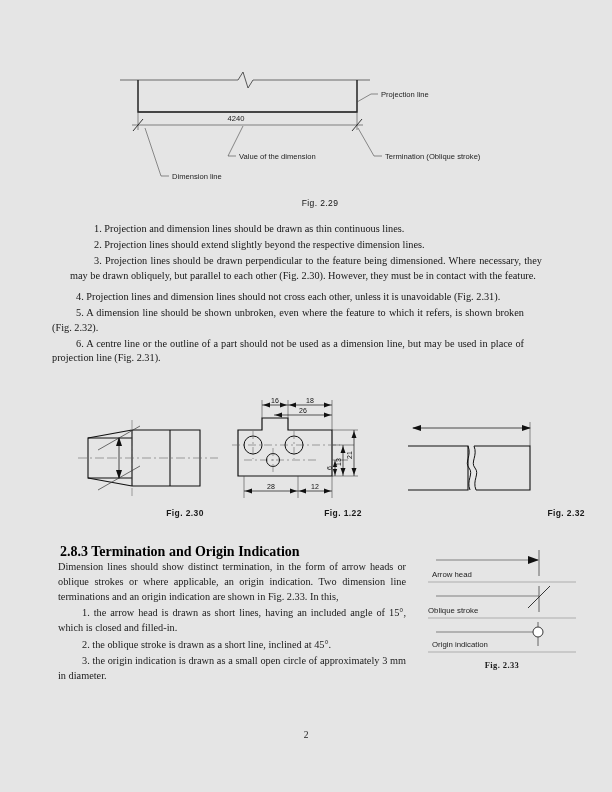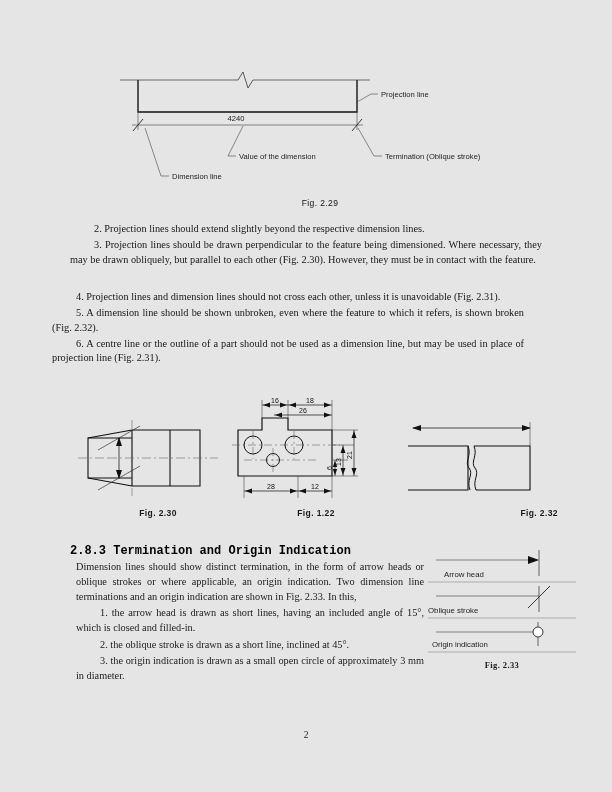--- a/index.html
+++ b/index.html
@@ -58,42 +58,43 @@
     top: 396px;
     width: 612px;
     height: 130px;
   }
   .figcell { position: absolute; }
   .cap-row {
     position: absolute;
     top: 508px;
     width: 532px;
     height: 14px;
+    margin-left: 27px;
   }
   .cap-row span {
     position: absolute;
     font-family: "Liberation Sans", "DejaVu Sans", sans-serif;
     font-size: 8.5px;
     font-weight: bold;
     letter-spacing: 0.4px;
   }
 
   
   .section-head {
     position: absolute;
-    left: 70px;
+    left: 60px;
     top: 544px;
-    font-family: Liberation Mono, monospace;
-    font-size: 12px;
+    font-family: Liberation Serif, serif;
+    font-size: 14px;
     font-weight: bold;
     color: #000;
   }
   .sec-body {
     position: absolute;
-    left: 76px;
+    left: 58px;
     top: 560px;
     width: 348px;
     font-size: 10.3px;
     line-height: 1.45;
     text-align: justify;
   }
   .sec-body p { margin: 0 0 1.5px 0; }
   .sec-body p.ind { text-indent: 24px; }
 
   
@@ -180,20 +181,21 @@
       <text class="lbl" x="265" y="91">Termination (Oblique stroke)</text>
 
       <line x1="25" y1="60" x2="41" y2="108" stroke="#444" stroke-width="0.6"></line>
       <line x1="41" y1="108" x2="49" y2="108" stroke="#444" stroke-width="0.6"></line>
       <text class="lbl" x="52" y="111">Dimension line</text>
     </svg>
     <div class="fig-caption" style="margin-top:2px;">Fig. 2.29</div>
   </div>
 
   <div class="body-block para-1">
+    <p>1. Projection and dimension lines should be drawn as thin continuous lines.</p>
     <p>2. Projection lines should extend slightly beyond the respective dimension lines.</p>
     <p>3. Projection lines should be drawn perpendicular to the feature being dimensioned. Where necessary, they may be drawn obliquely, but parallel to each other (Fig. 2.30). However, they must be in contact with the feature.</p>
   </div>
 
   <div class="body-block para-2">
     <p>4. Projection lines and dimension lines should not cross each other, unless it is unavoidable (Fig. 2.31).</p>
     <p>5. A dimension line should be shown unbroken, even where the feature to which it refers, is shown broken (Fig. 2.32).</p>
     <p>6. A centre line or the outline of a part should not be used as a dimension line, but may be used in place of projection line (Fig. 2.31).</p>
   </div>
 
@@ -340,21 +342,21 @@
       <line x1="111" y1="38" x2="111" y2="64" stroke="#444" stroke-width="0.8"></line>
       <line x1="100" y1="60" x2="122" y2="38" stroke="#222" stroke-width="0.9"></line>
       <line x1="0" y1="70" x2="148" y2="70" stroke="#777" stroke-width="0.5"></line>
 
       <line x1="8" y1="84" x2="105" y2="84" stroke="#555" stroke-width="0.7"></line>
       <circle cx="110" cy="84" r="5" fill="#fff" stroke="#222" stroke-width="0.9"></circle>
       <line x1="110" y1="74" x2="110" y2="79" stroke="#444" stroke-width="0.8"></line>
       <line x1="110" y1="89" x2="110" y2="98" stroke="#444" stroke-width="0.8"></line>
       <line x1="0" y1="104" x2="148" y2="104" stroke="#777" stroke-width="0.5"></line>
     </svg>
-    <div class="f233-label" style="left:16px; top:22px;">Arrow head</div>
+    <div class="f233-label" style="left:4px; top:22px;">Arrow head</div>
     <div class="f233-label" style="left:0; top:58px;">Oblique stroke</div>
     <div class="f233-label" style="left:4px; top:92px;">Origin indication</div>
     <div class="f233-cap">Fig. 2.33</div>
   </div>
 
   <div class="page-num">2</div>
 
 </div>
 
 </body></html>

